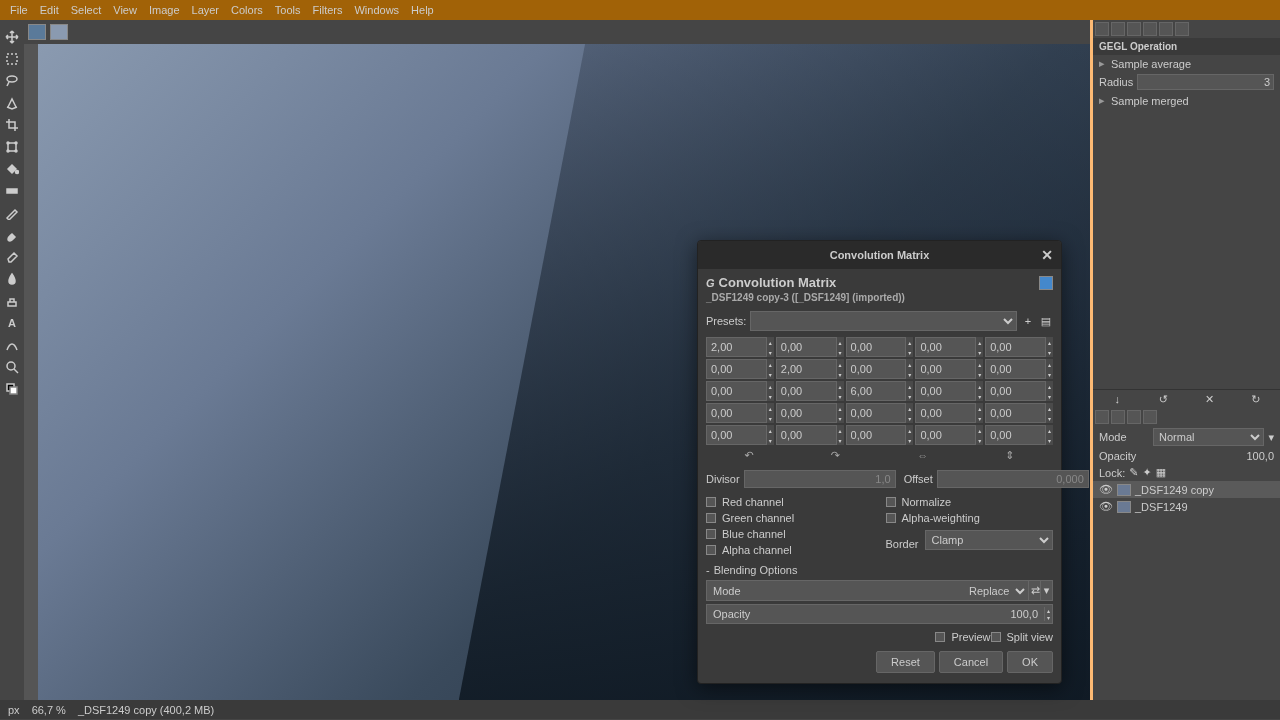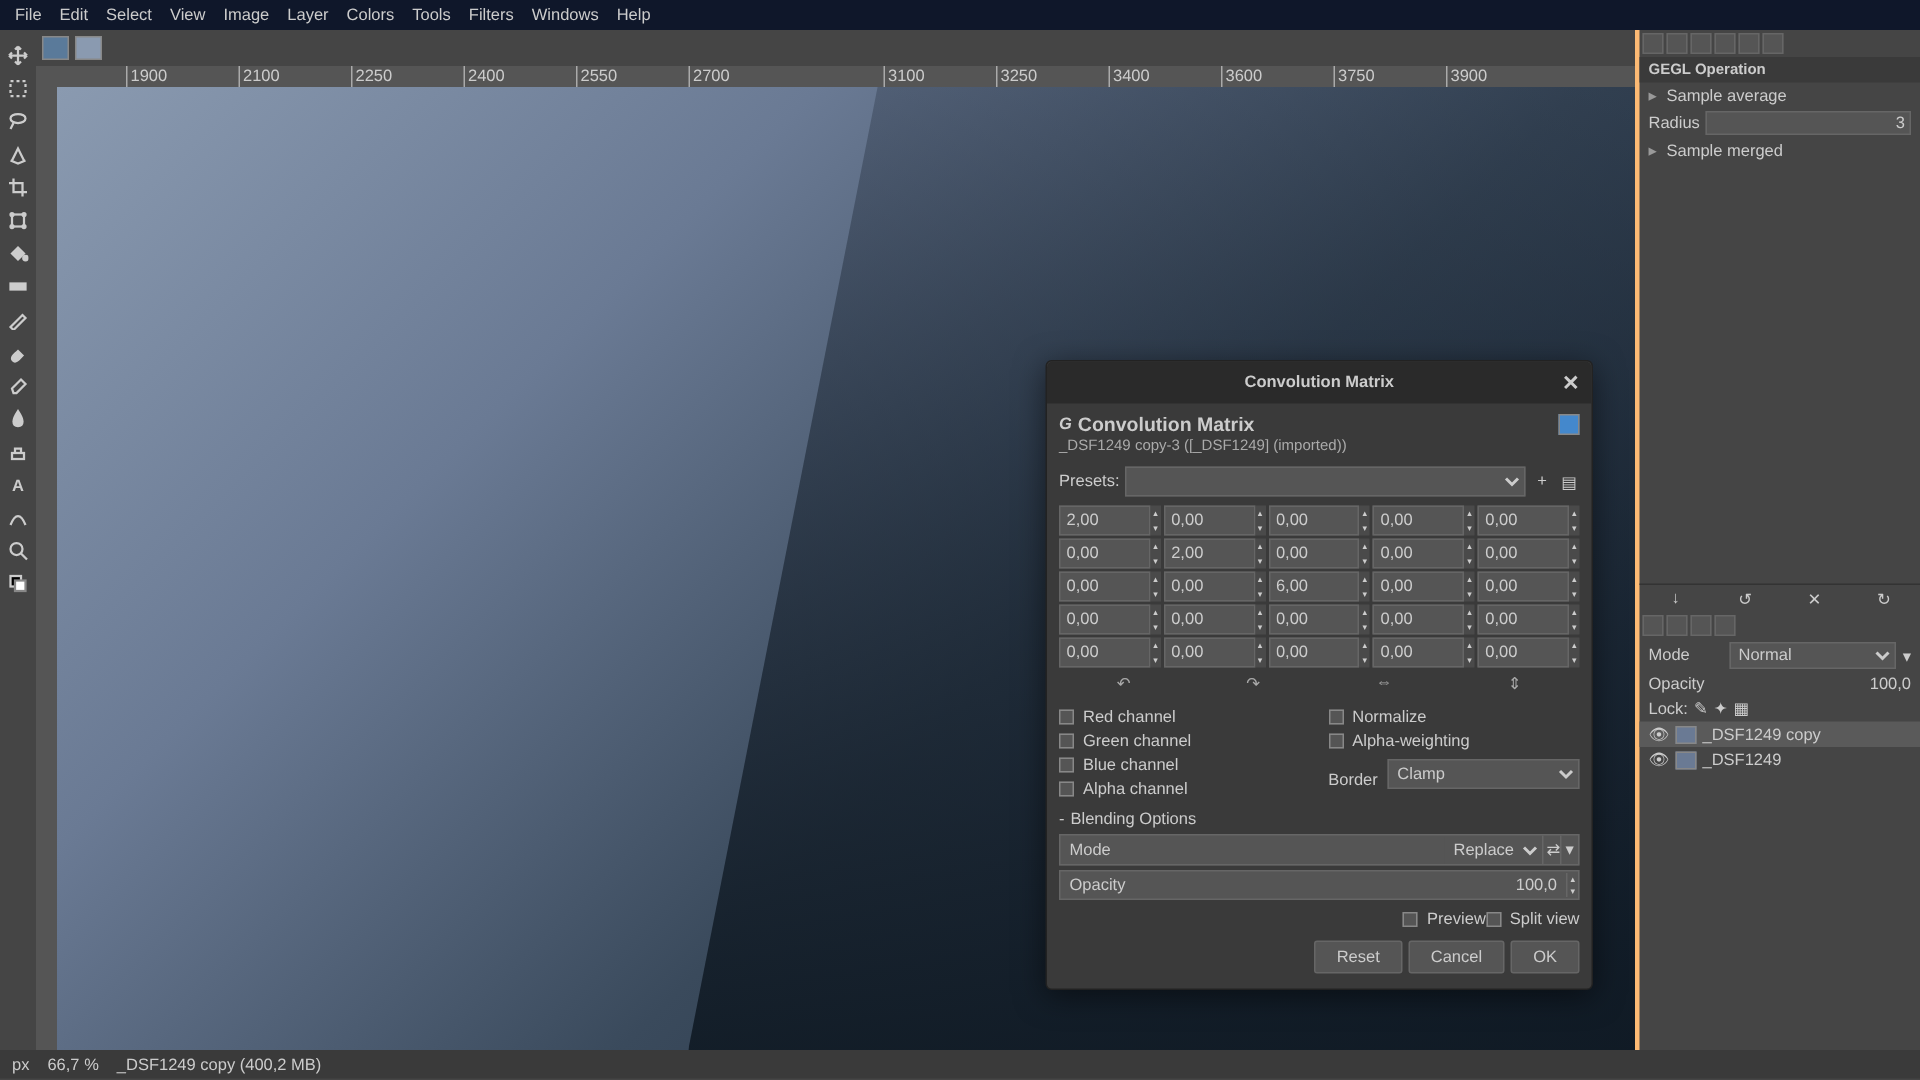--- a/index.html
+++ b/index.html
@@ -1,18 +1,18 @@
 <!DOCTYPE html>
 <html><head>
 <meta charset="utf-8">
 <style>
 * { margin: 0; padding: 0; box-sizing: border-box; font-family: sans-serif; font-size: 11px; }
 body { background: #454545; color: #ccc; width: 1280px; height: 720px; overflow: hidden; position: relative; }
 
-.menubar { background: #0f172a; height: 20px; display: flex; align-items: center; padding: 0 4px; }
+.menubar { background: #a16207; height: 20px; display: flex; align-items: center; padding: 0 4px; }
 .menubar span { padding: 2px 6px; cursor: pointer; }
 
 .main { display: flex; height: 680px; }
 
 .toolbox { width: 24px; background: #454545; display: flex; flex-direction: column; padding-top: 6px; }
 .tool { width: 20px; height: 20px; margin: 1px 2px; display: flex; align-items: center; justify-content: center; cursor: pointer; }
 .tool svg { width: 14px; height: 14px; stroke: #ccc; fill: none; stroke-width: 1.5; }
 
 .canvas-area { flex: 1; position: relative; background: #454545; display: flex; flex-direction: column; }
 .top-strip { height: 24px; background: #454545; display: flex; align-items: center; padding: 0 4px; gap: 4px; }
@@ -48,21 +48,21 @@
 .statusbar { height: 19px; background: #3a3a3a; display: flex; align-items: center; padding: 0 8px; gap: 12px; }
 
 .dialog { position: absolute; left: 697px; top: 240px; width: 365px; background: #3a3a3a; border: 1px solid #222; border-radius: 4px; box-shadow: 0 4px 20px rgba(0,0,0,0.5); }
 .dialog-titlebar { background: #2a2a2a; padding: 8px; text-align: center; font-weight: bold; position: relative; border-radius: 4px 4px 0 0; }
 .dialog-close { position: absolute; right: 8px; top: 6px; cursor: pointer; font-size: 14px; }
 .dialog-body { padding: 6px 8px; }
 .dialog-header { display: flex; align-items: center; gap: 4px; margin-bottom: 2px; }
 .dialog-header .gicon { font-weight: bold; font-style: italic; }
 .dialog-header .title { font-weight: bold; font-size: 13px; flex: 1; }
 .dialog-header .color-box { width: 14px; height: 14px; background: #4488cc; border: 1px solid #888; }
-.dialog-sub { font-size: 10px; color: #aaa; margin-bottom: 8px; }
+.dialog-sub { font-size: 10px; color: #aaa; margin-bottom: 8px; font-weight: bold; }
 .presets-row { display: flex; align-items: center; gap: 4px; margin-bottom: 6px; }
 .presets-row select { flex: 1; background: #555; border: 1px solid #666; color: #ccc; padding: 2px; }
 .presets-row .pbtn { width: 14px; height: 14px; display: flex; align-items: center; justify-content: center; cursor: pointer; }
 
 .matrix { display: grid; grid-template-columns: repeat(5, 1fr); gap: 2px; margin-bottom: 4px; }
 .matrix-cell { display: flex; }
 .matrix-cell input { width: 100%; background: #555; border: 1px solid #666; color: #ccc; padding: 3px 4px; }
 .matrix-cell .spinner { width: 8px; display: flex; flex-direction: column; background: #4a4a4a; }
 .matrix-cell .spinner div { height: 50%; font-size: 6px; display: flex; align-items: center; justify-content: center; cursor: pointer; }
 
@@ -210,34 +210,20 @@
           <rect x="5" y="5" width="7" height="7" fill="#fff" stroke="#888"></rect>
         </svg>
       </div>
   </div>
 
   <div class="canvas-area">
     <div class="top-strip">
       <span class="chip"></span>
       <span class="chip" style="background:#8a9ab0"></span>
     </div>
-    <div class="ruler-h">
-      <div style="left:60px">1900</div>
-      <div style="left:135px">2100</div>
-      <div style="left:210px">2250</div>
-      <div style="left:285px">2400</div>
-      <div style="left:360px">2550</div>
-      <div style="left:435px">2700</div>
-      <div style="left:565px">3100</div>
-      <div style="left:640px">3250</div>
-      <div style="left:715px">3400</div>
-      <div style="left:790px">3600</div>
-      <div style="left:865px">3750</div>
-      <div style="left:940px">3900</div>
-    </div>
     <div class="canvas-inner">
       <div class="ruler-v"></div>
       <div class="canvas"></div>
     </div>
   </div>
 
   <div class="right-panel">
     <div class="panel-icons">
       <span></span>
       <span></span>
@@ -508,20 +494,30 @@
         </div>
       </div>
 
     <div class="matrix-actions">
       <span>↶</span>
       <span>↷</span>
       <span>⇔</span>
       <span>⇕</span>
     </div>
 
+    <div class="two-col">
+      <div>
+        <span>Divisor</span>
+        <input class="faded" value="1,0" style="">
+      </div>
+      <div>
+        <span>Offset</span>
+        <input class="faded" value="0,000" style="">
+      </div>
+    </div>
 
     <div class="check-grid">
       <div class="check-col">
         <div class="check-row">
             <span class="cb"></span>
             <span>Red channel</span>
           </div>
         <div class="check-row">
             <span class="cb"></span>
             <span>Green channel</span>

